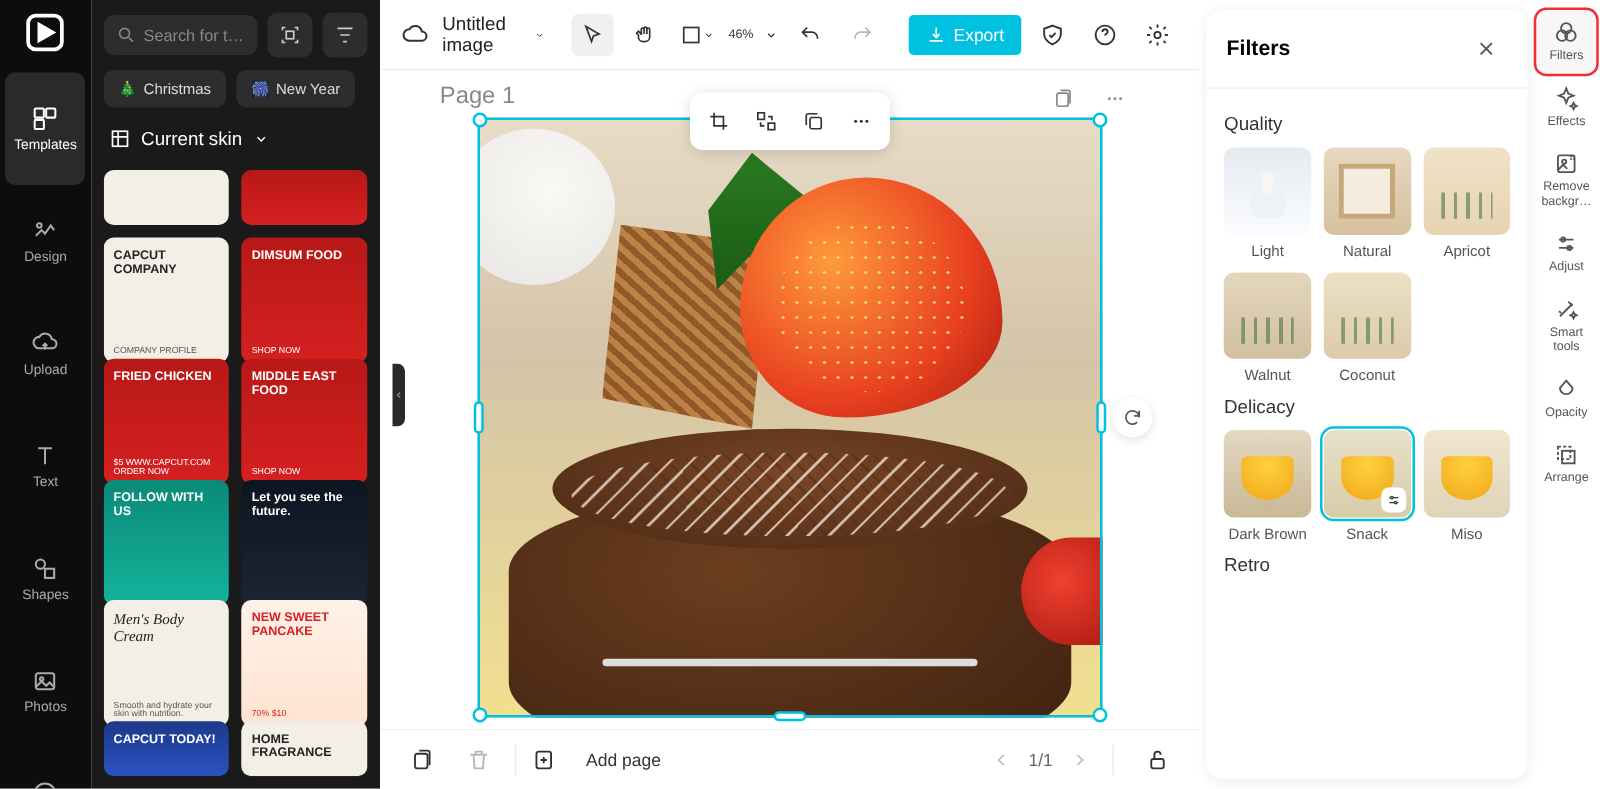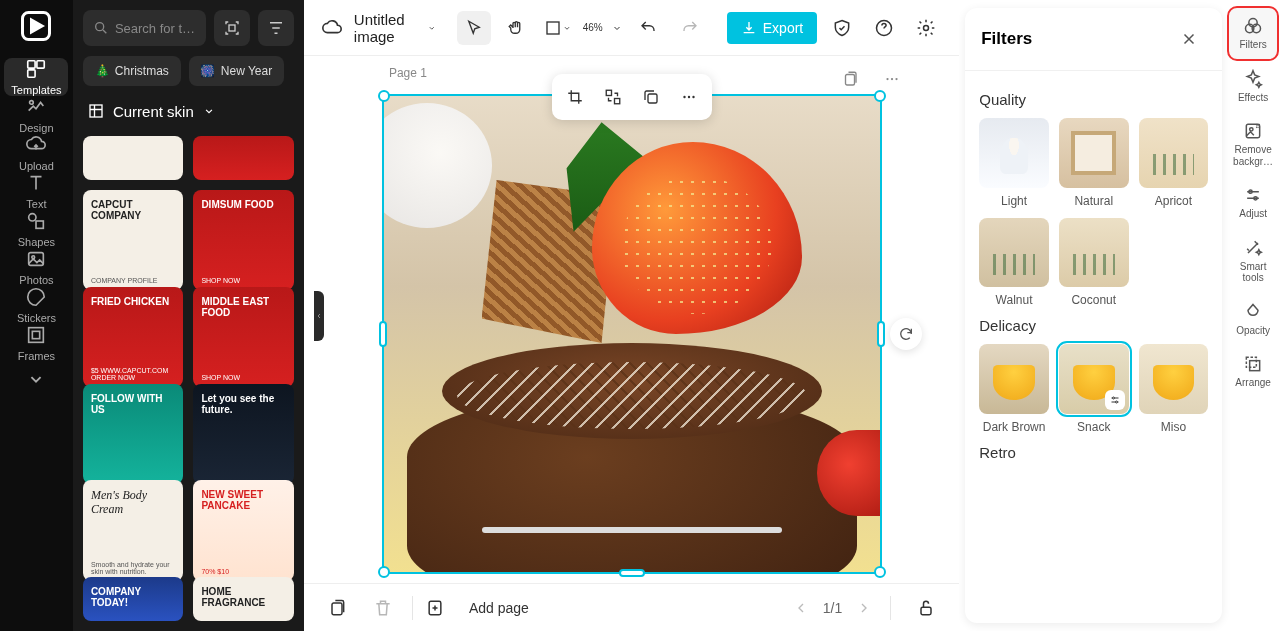--- a/index.html
+++ b/index.html
@@ -3,28 +3,28 @@
 <meta charset="utf-8">
 <style>
 * { margin: 0; padding: 0; box-sizing: border-box; }
 body { font-family: -apple-system, BlinkMacSystemFont, 'Segoe UI', sans-serif; background: #fff; overflow: hidden; width: 1280px; height: 631px; }
 
 .app { display: flex; width: 100%; height: 100%; }
 
 
 .nav-rail { width: 76px; background: #0d0d0d; display: flex; flex-direction: column; align-items: center; padding-top: 8px; }
 .nav-logo { width: 36px; height: 36px; display: flex; align-items: center; justify-content: center; color: #fff; margin-bottom: 14px; }
-.nav-item { width: 64px; padding: 0 2px; display: flex; flex-direction: column; align-items: center; gap: 4px; color: #aaa; font-size: 11px; cursor: pointer; border-radius: 8px; }
+.nav-item { width: 64px; padding: 26px 2px; display: flex; flex-direction: column; align-items: center; gap: 4px; color: #aaa; font-size: 11px; cursor: pointer; border-radius: 8px; }
 .nav-item.active { background: #2a2a2a; color: #fff; }
 .nav-item svg { width: 22px; height: 22px; }
 .nav-more { margin-top: 6px; }
 
 
 .sidebar { width: 240px; background: #1a1a1a; display: flex; flex-direction: column; padding: 10px; gap: 10px; }
-.search-row { display: flex; gap: 8px; }
+.search-row { display: flex; gap: 8px; align-items: center; }
 .search-box { flex: 1; background: #2d2d2d; border-radius: 8px; padding: 8px 10px; display: flex; align-items: center; gap: 6px; color: #888; font-size: 13px; overflow: hidden; white-space: nowrap; }
 .sq-btn { width: 36px; height: 36px; background: #2d2d2d; border-radius: 8px; display: flex; align-items: center; justify-content: center; color: #ccc; }
 .tag-row { display: flex; gap: 8px; }
 .tag { background: #2d2d2d; border-radius: 8px; padding: 8px 12px; color: #ddd; font-size: 12px; display: flex; align-items: center; gap: 5px; cursor: pointer; }
 .size-row { display: flex; align-items: center; gap: 8px; color: #fff; font-size: 15px; padding: 6px 4px; }
 .tmpl-grid { flex: 1; overflow-y: auto; display: grid; grid-template-columns: 1fr 1fr; gap: 10px; }
 .tmpl { aspect-ratio: 1/1; border-radius: 8px; background: #333; overflow: hidden; position: relative; cursor: pointer; }
 .tmpl-half { aspect-ratio: 2.3/1; }
 
 
@@ -32,21 +32,21 @@
 .topbar { height: 56px; display: flex; align-items: center; padding: 0 16px; gap: 10px; border-bottom: 1px solid #eee; }
 .tb-group { display: flex; align-items: center; gap: 8px; }
 .tb-spacer { flex: 1; }
 .tb-title { font-size: 15px; color: #222; display: flex; align-items: center; gap: 8px; }
 .tb-btn { width: 34px; height: 34px; display: flex; align-items: center; justify-content: center; border-radius: 6px; color: #333; cursor: pointer; }
 .tb-btn.active { background: #f0f0f0; }
 .tb-zoom { font-size: 10px; color: #333; display: flex; align-items: center; gap: 8px; }
 .export-btn { background: #00c2e0; color: #fff; padding: 8px 14px; border-radius: 4px; font-size: 14px; font-weight: 500; display: flex; align-items: center; gap: 6px; cursor: pointer; }
 
 .canvas-viewport { flex: 1; position: relative; display: flex; align-items: center; justify-content: center; background: #fff; overflow: hidden; }
-.page-label { position: absolute; top: 10px; left: 48px; color: #888; font-size: 12px; margin-left: 37px; }
+.page-label { position: absolute; top: 10px; left: 48px; color: #888; font-size: 19px; }
 .canvas-tools { position: absolute; top: 6px; right: 50px; display: flex; gap: 8px; color: #888; }
 .float-toolbar { position: absolute; top: 18px; left: 50%; transform: translateX(-50%); background: #fff; border-radius: 10px; box-shadow: 0 2px 12px rgba(0,0,0,.15); display: flex; padding: 6px; gap: 4px; z-index: 5; }
 .float-toolbar .tb-btn { width: 34px; height: 34px; }
 .canvas-page { width: 500px; height: 480px; position: relative; margin-top: 28px; }
 .canvas-sel { position: absolute; inset: 0; border: 2px solid #00c2e0; }
 .sel-handle { position: absolute; width: 12px; height: 12px; background: #fff; border: 2px solid #00c2e0; border-radius: 50%; }
 .sel-handle.tl { top: -6px; left: -6px; } .sel-handle.tr { top: -6px; right: -6px; }
 .sel-handle.bl { bottom: -6px; left: -6px; } .sel-handle.br { bottom: -6px; right: -6px; }
 .sel-side { position: absolute; width: 8px; height: 26px; background: #fff; border: 2px solid #00c2e0; border-radius: 4px; }
 .sel-side.l { left: -5px; top: 50%; transform: translateY(-50%); } .sel-side.r { right: -5px; top: 50%; transform: translateY(-50%); }
@@ -260,21 +260,21 @@
         </div>
       <div class="tmpl tmpl-white">
           <div class="tmpl-title dark" style="font-family:serif;font-style:italic;font-weight:400;font-size:12px">Men's Body Cream</div>
           <div class="tmpl-sub" style="color:#555">Smooth and hydrate your skin with nutrition.</div>
         </div>
       <div class="tmpl tmpl-pink">
           <div class="tmpl-title" style="color:#d62020">NEW SWEET PANCAKE</div>
           <div class="tmpl-sub" style="color:#d62020">70% $10</div>
         </div>
       <div class="tmpl tmpl-half tmpl-navy">
-          <div class="tmpl-title">COMPANY TODAY!</div>
+          <div class="tmpl-title">CAPCUT TODAY!</div>
         </div>
       <div class="tmpl tmpl-half tmpl-white">
           <div class="tmpl-title dark">HOME FRAGRANCE</div>
         </div>
     </div>
   </div>
 
   <div class="sidebar-expand">
     <svg width="8" height="14" viewBox="0 0 24 24" fill="none" stroke="currentColor" stroke-width="3">
         <path d="M15 6l-6 6 6 6"></path>

